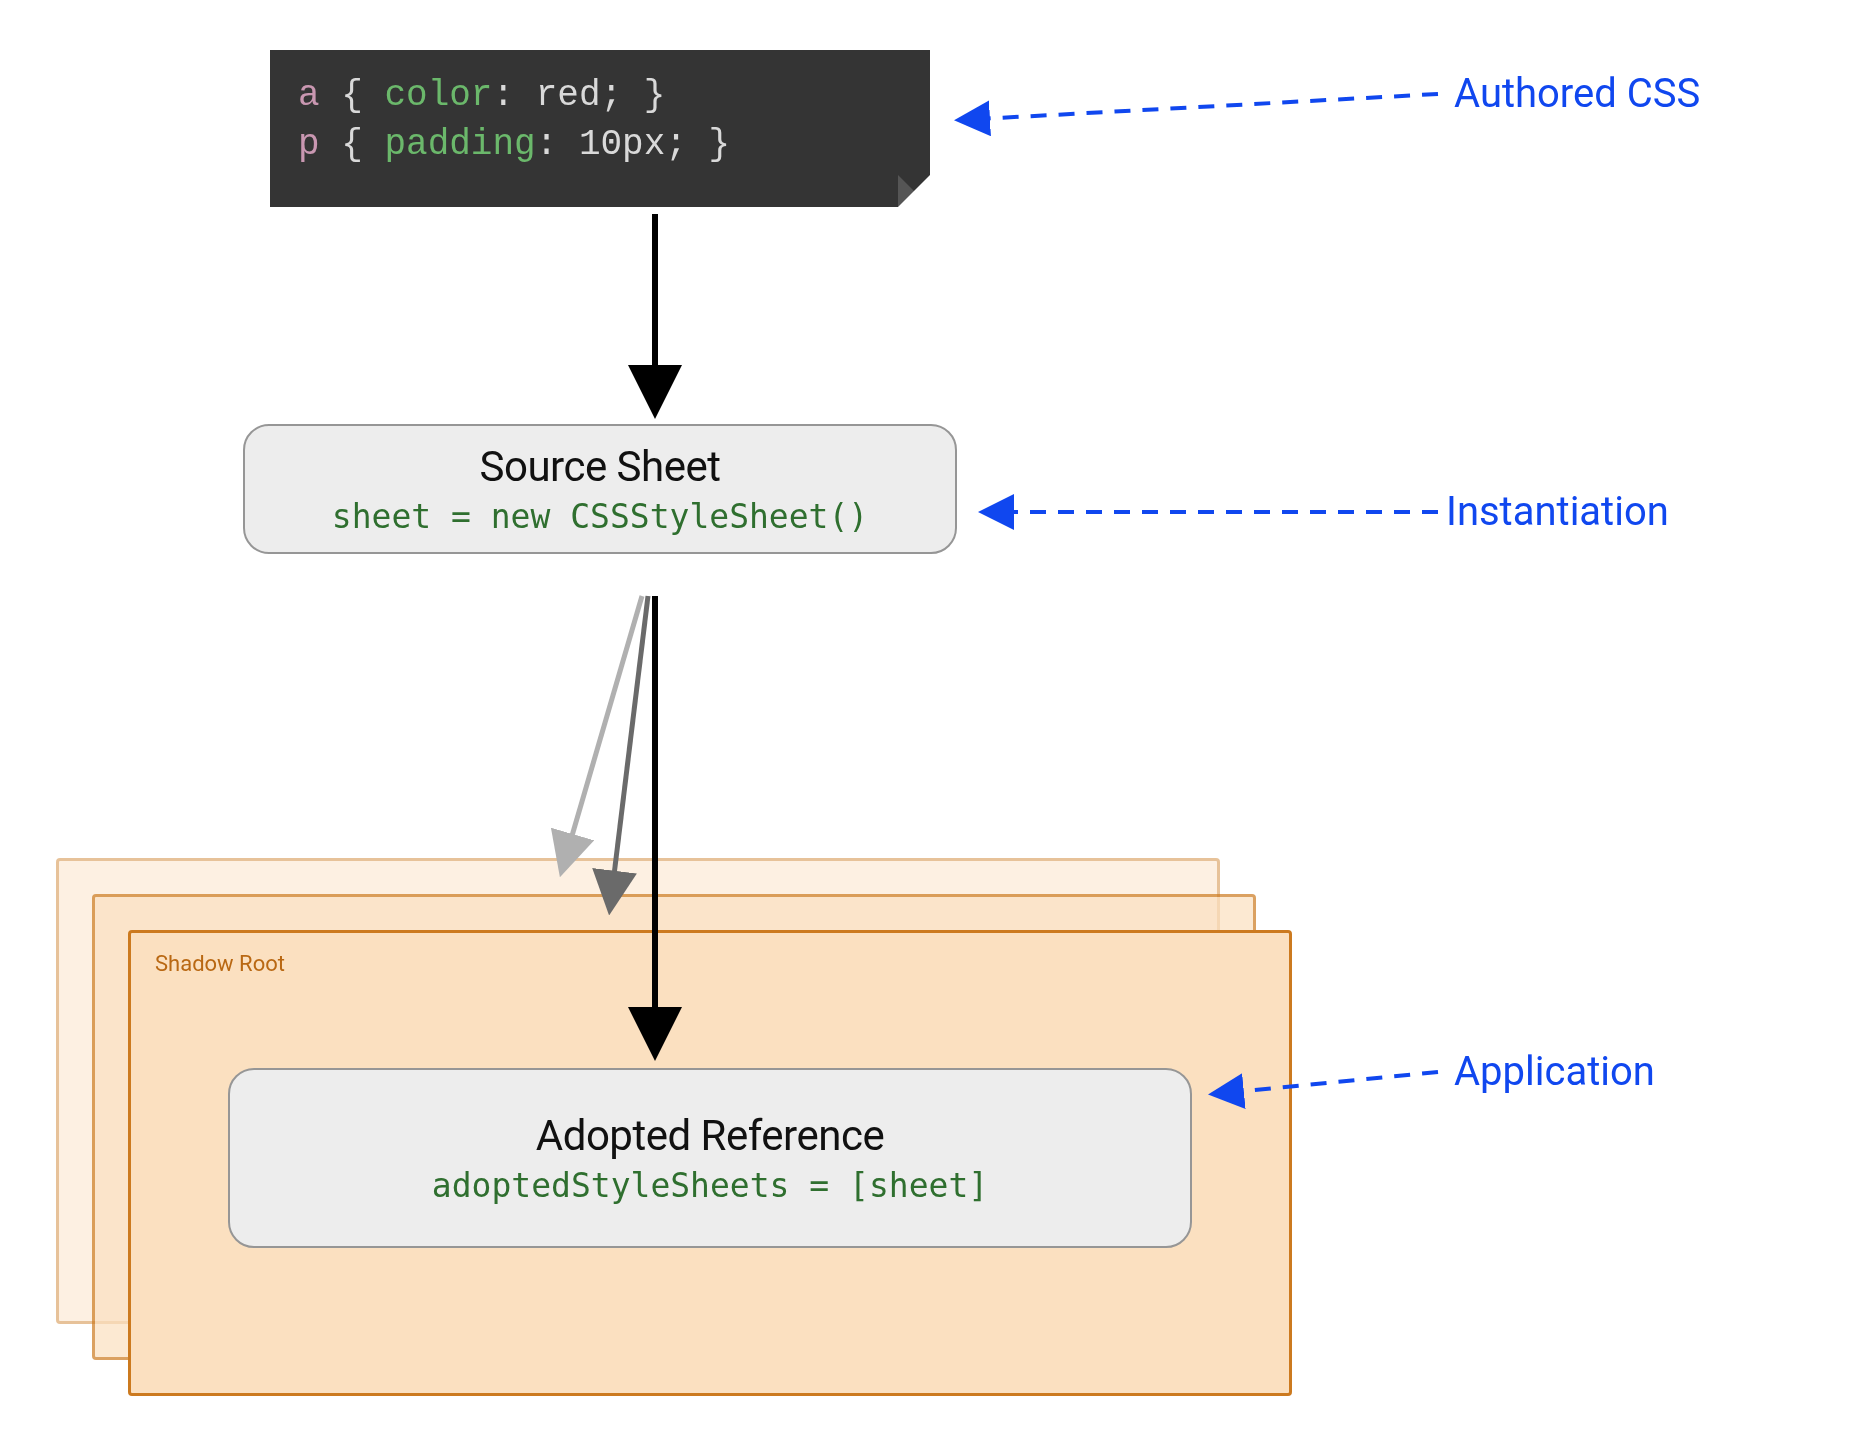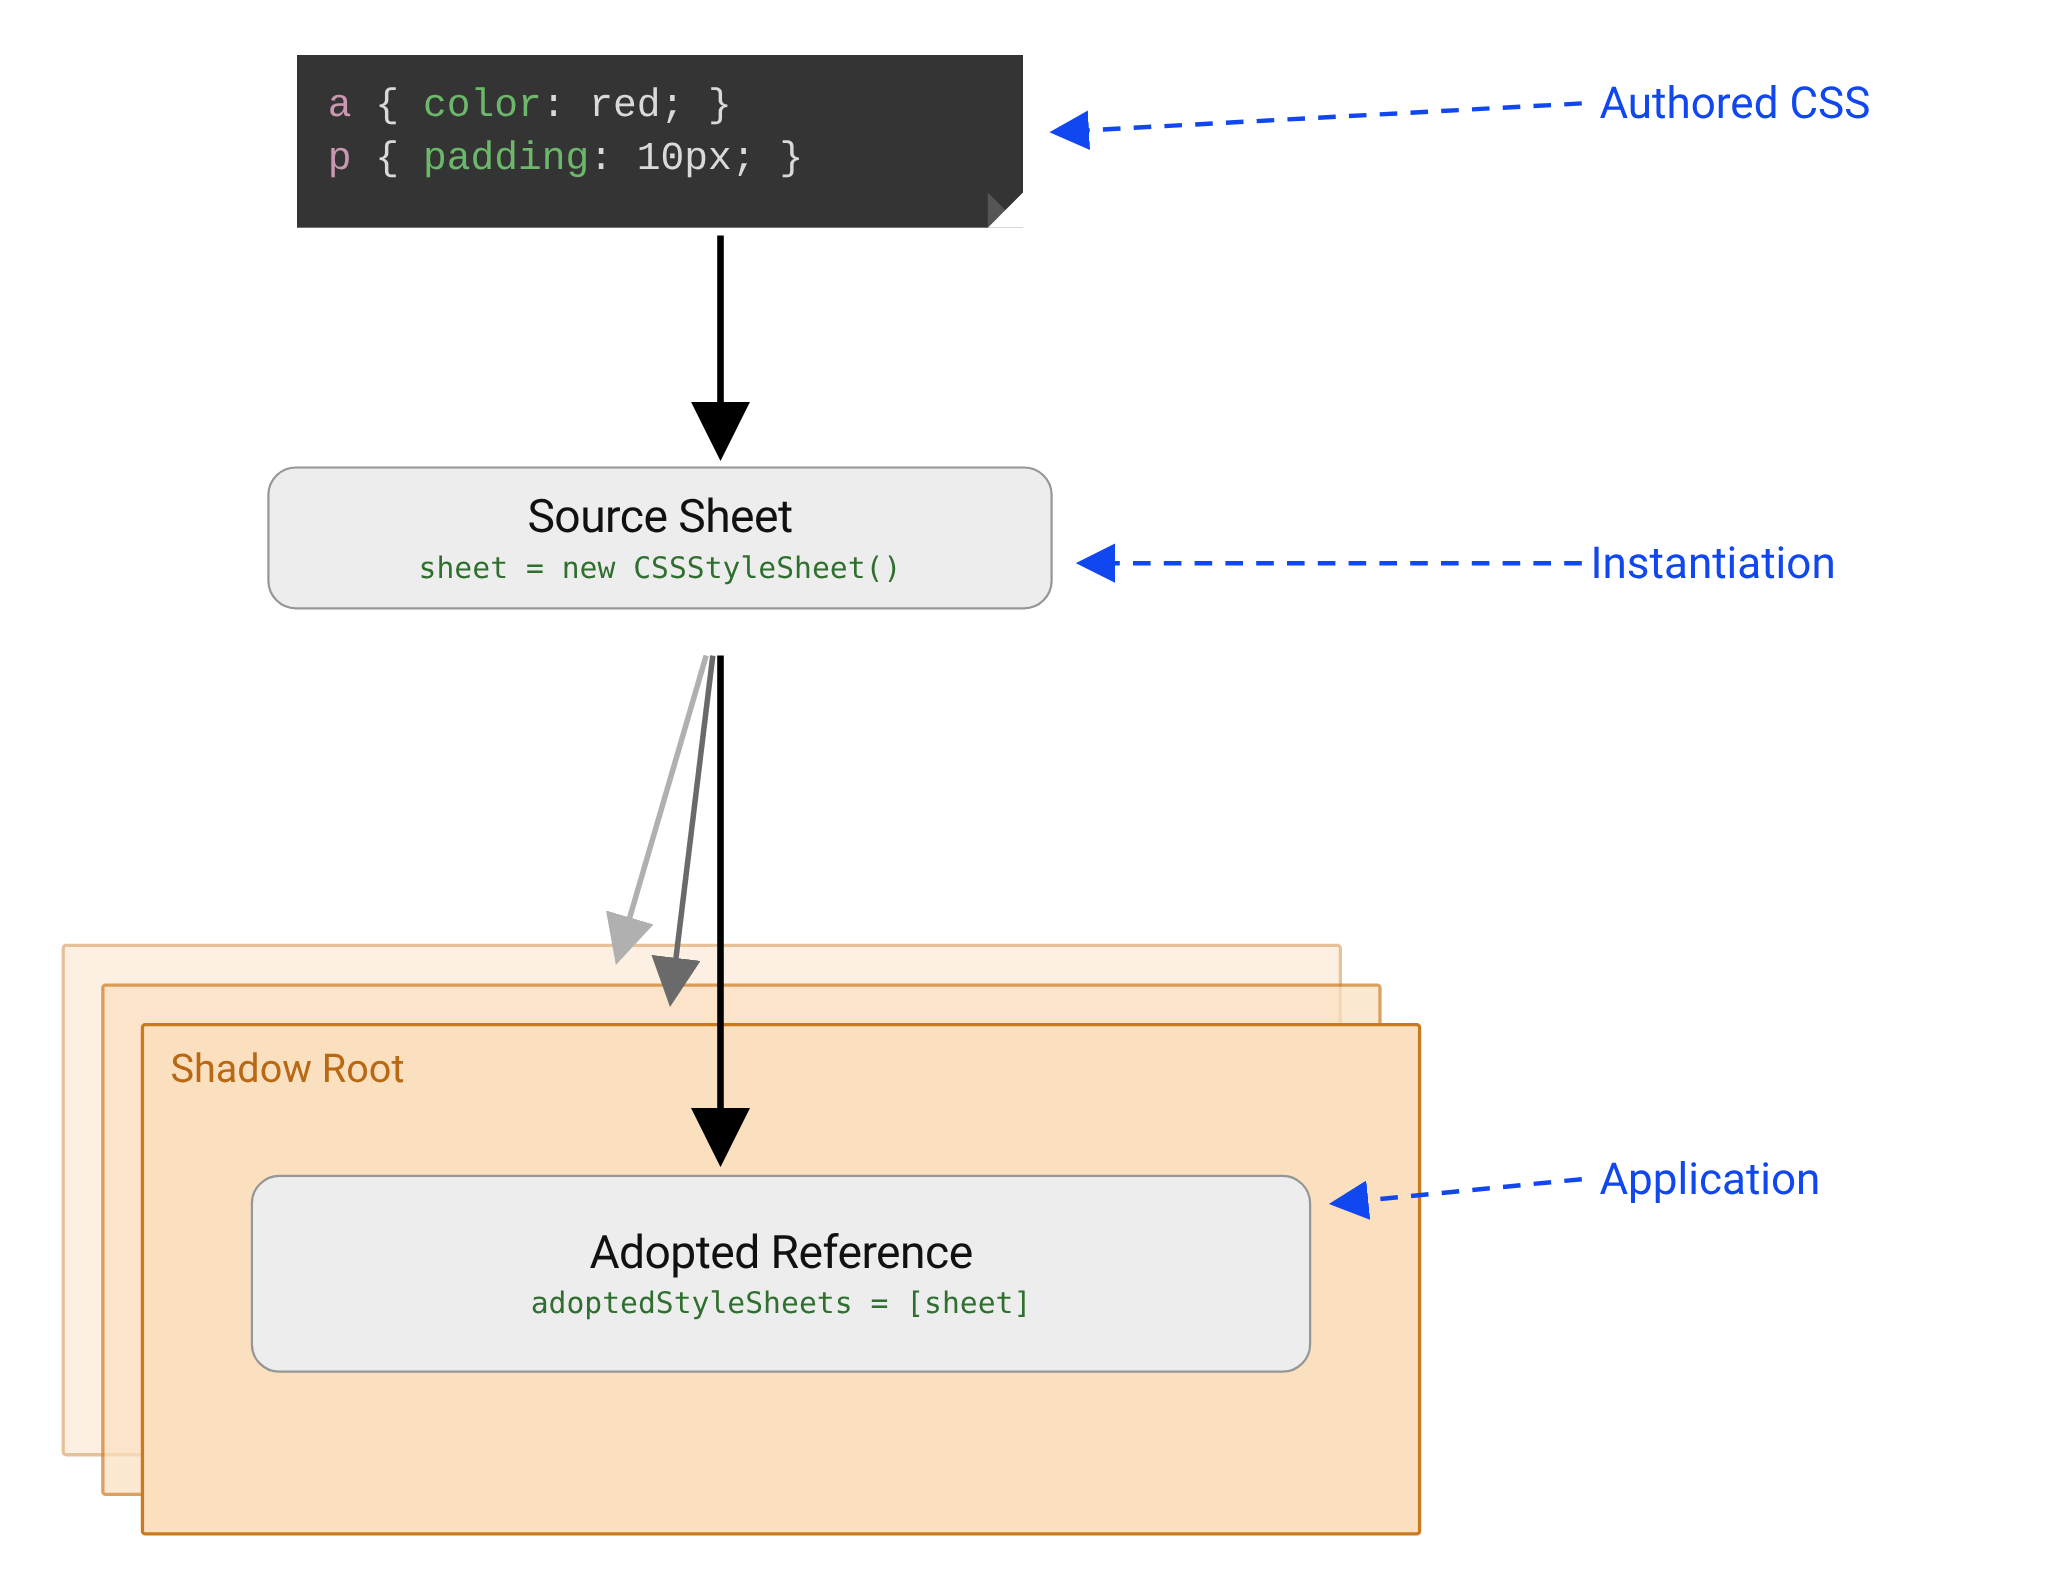--- a/index.html
+++ b/index.html
@@ -61,35 +61,35 @@
     align-items: center;
     justify-content: center;
   }
   .roundbox .title {
     font-size: 42px;
     color: #111;
     letter-spacing: -0.5px;
   }
   .roundbox .code {
     font-family: "SFMono-Regular", Menlo, Consolas, monospace;
-    font-size: 27px;
+    font-size: 33px;
     color: #2f6f2f;
     margin-top: 6px;
   }
   
   .orangecard {
     border: 3px solid #cc7a1f;
     background: #fbe0c0;
     border-radius: 4px;
   }
   .orangecard.faint1 { opacity: 0.45; }
   .orangecard.faint2 { opacity: 0.70; }
   .orangelabel {
     color: #b96813;
-    font-size: 36px;
+    font-size: 22px;
     padding: 18px 24px;
   }
   
   .annot {
     color: #1047ef;
     font-size: 40px;
     white-space: nowrap;
   }
   svg.overlay {
     position: absolute;

